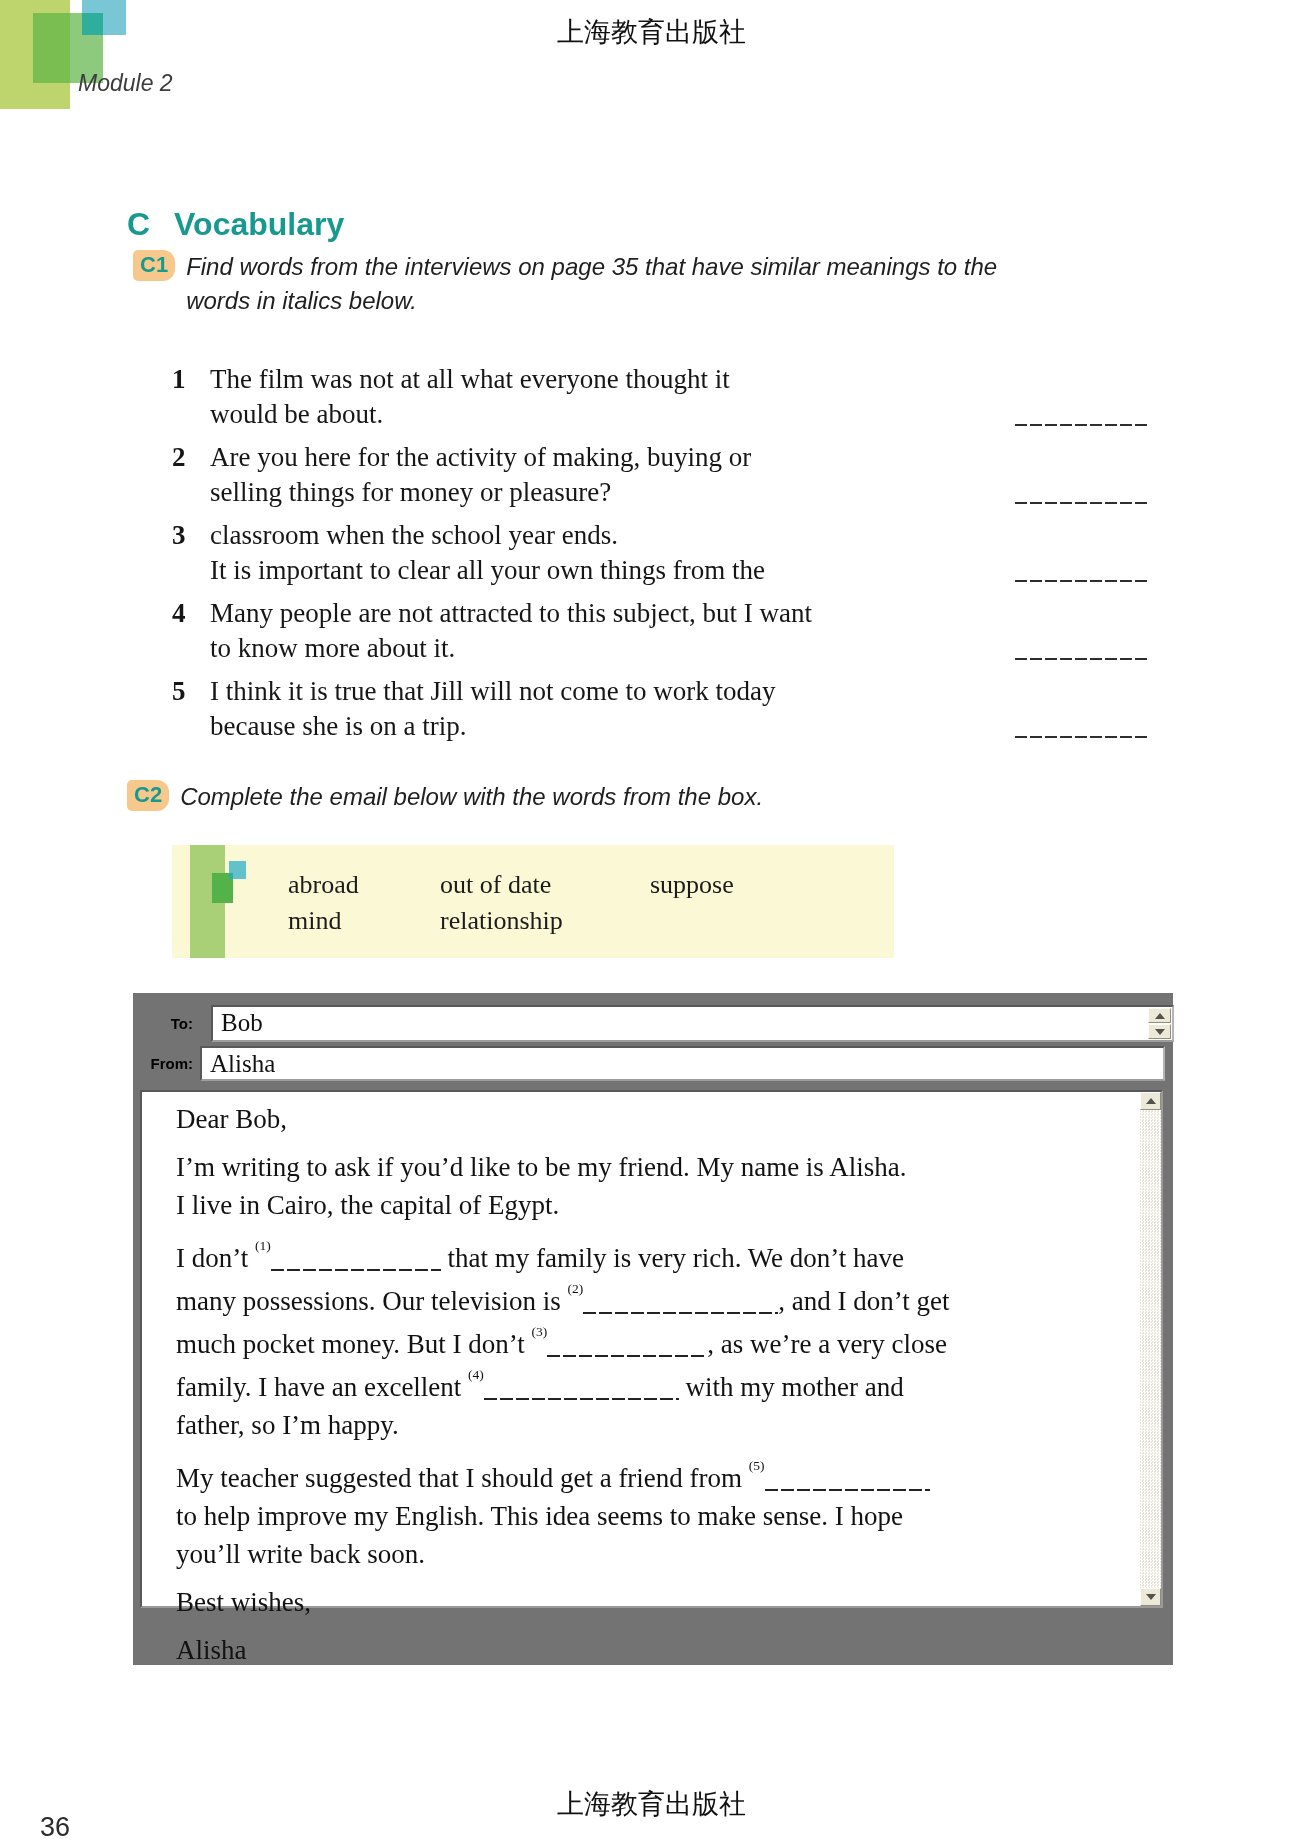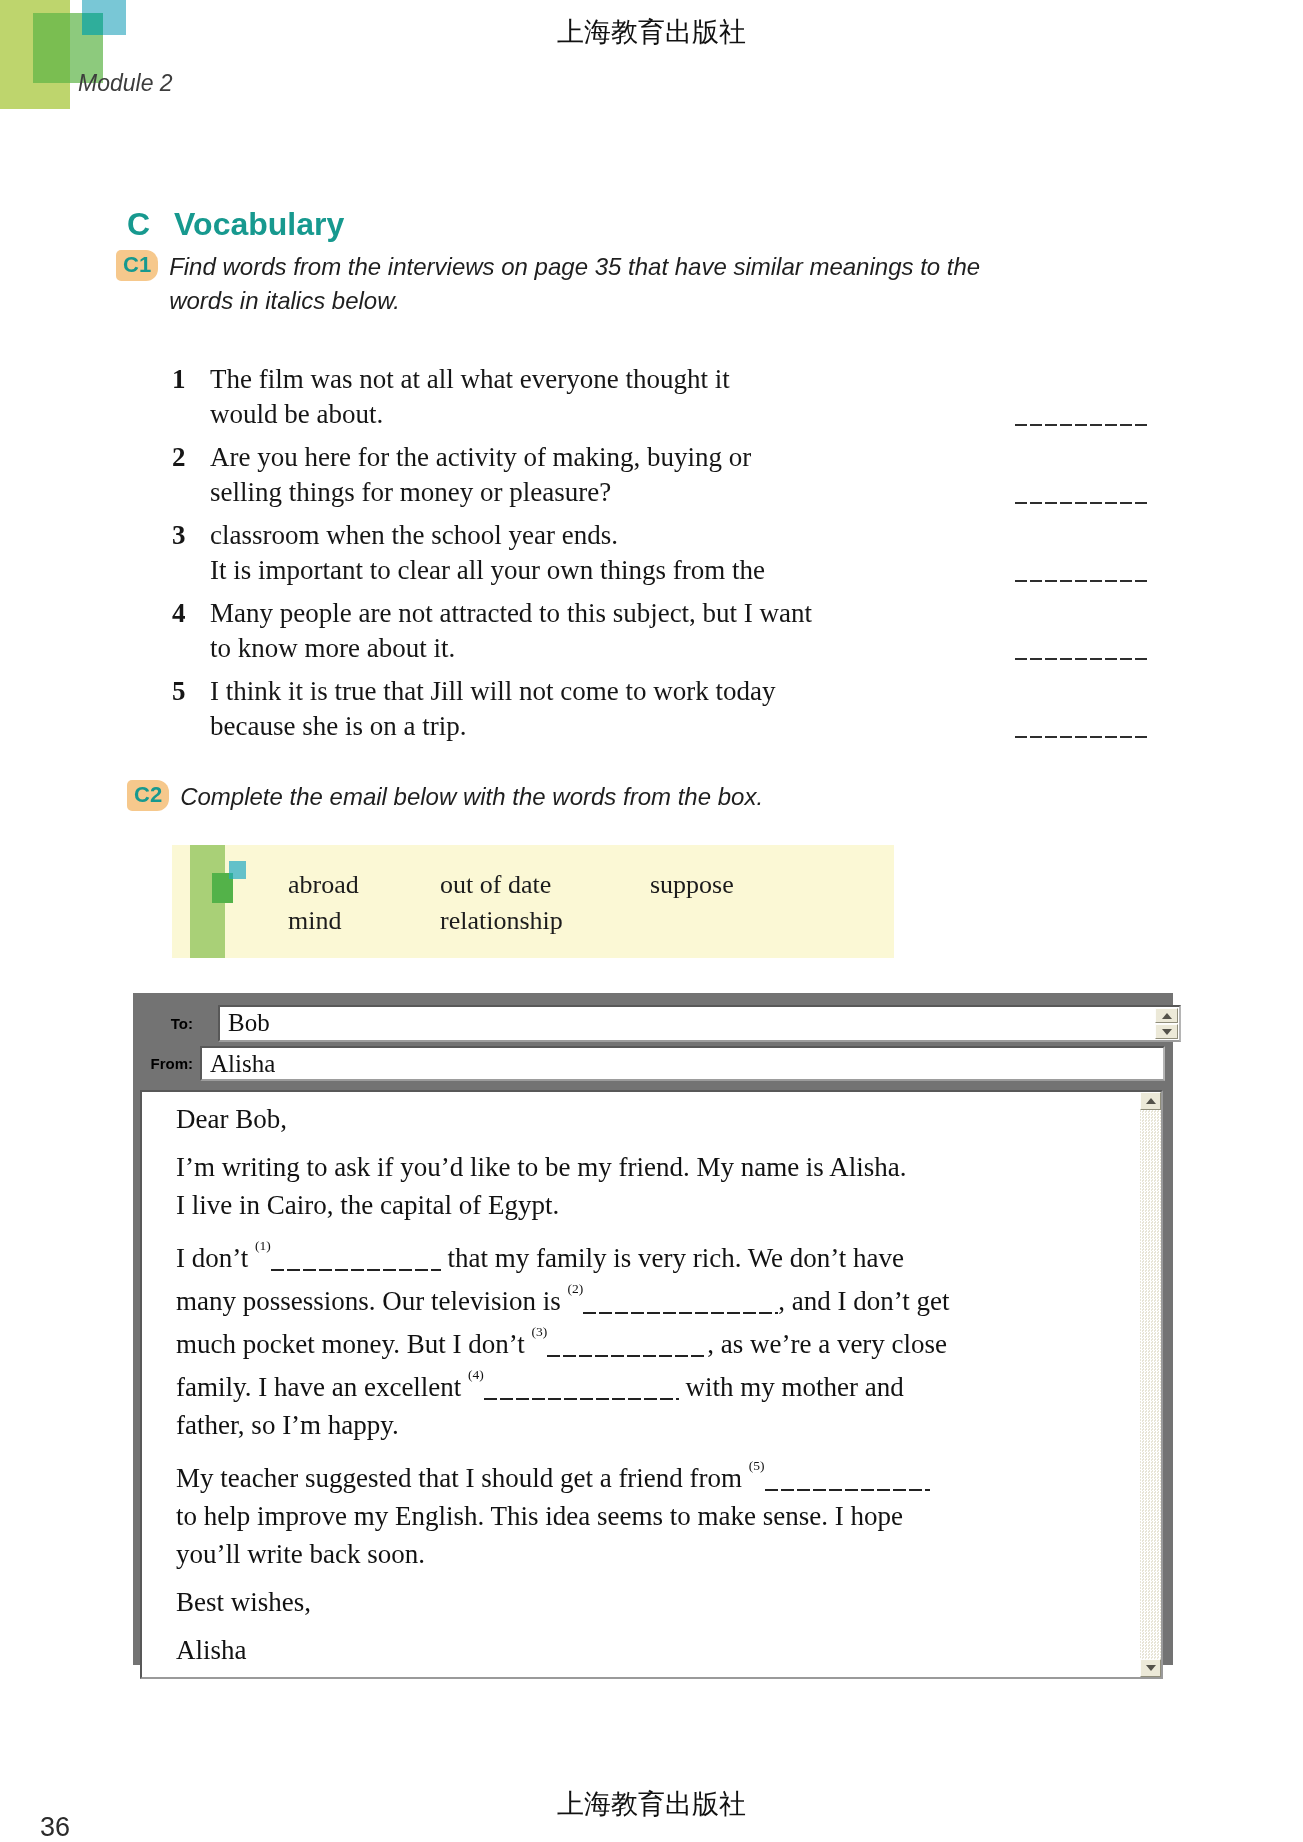--- a/index.html
+++ b/index.html
@@ -25,21 +25,21 @@
   
   .heading{position:absolute;left:127px;top:206px;font-family:"Liberation Sans",sans-serif;
            font-weight:bold;font-size:32px;color:#17998f;}
   .heading .letter{margin-right:24px;}
 
   
   .badge{display:inline-block;background:#f6c88c;color:#17998f;font-family:"Liberation Sans",sans-serif;
          font-weight:bold;font-size:22px;line-height:26px;padding:2px 7px 3px;
          border-radius:5px 12px 12px 5px;}
 
-  .c1-row{position:absolute;left:116px;top:250px;display:flex;align-items:flex-start;}
+  .c1-row{position:absolute;left:133px;top:250px;display:flex;align-items:flex-start;}
   .instr{margin-left:11px;font-family:"Liberation Sans",sans-serif;font-style:italic;
          font-size:24px;line-height:34px;color:#1f1f1f;}
 
   .c2-row{position:absolute;left:127px;top:780px;display:flex;align-items:flex-start;}
 
   
   .vocab-list{position:absolute;left:172px;top:362px;width:978px;}
   .vitem{display:flex;align-items:flex-end;margin-bottom:8px;font-size:27px;line-height:35px;color:#161616;}
   .vitem .num{width:38px;font-weight:bold;align-self:flex-start;}
   .vtext{width:680px;}
@@ -59,33 +59,33 @@
 
   
   .email-panel{position:absolute;left:133px;top:993px;width:1040px;height:672px;background:#737373;}
   .fld-label{position:absolute;left:0;width:60px;text-align:right;
              font-family:"Liberation Sans",sans-serif;font-weight:bold;font-size:15px;color:#000;}
   .to-label{top:22px;}
   .from-label{top:62px;}
   .field{position:absolute;box-sizing:border-box;background:#fff;border:2px solid;
          border-color:#585858 #b5b5b5 #9d9d9d #585858;font-size:25px;color:#111;
          padding:2px 8px 0;}
-  .to-field{left:85px;top:12px;width:963px;height:37px;}
+  .to-field{left:78px;top:12px;width:963px;height:37px;}
   .from-field{left:67px;top:53px;width:965px;height:35px;}
 
   .to-spinner{position:absolute;right:1px;top:1px;width:23px;height:31px;}
   .spin-btn{box-sizing:border-box;width:23px;height:15px;margin-bottom:1px;background:#ece9d8;
             border:1px solid;border-color:#fdfdfb #8f8d7b #8f8d7b #fdfdfb;
             display:flex;align-items:center;justify-content:center;}
   .tri-up{width:0;height:0;border-left:5px solid transparent;border-right:5px solid transparent;
           border-bottom:6px solid #54524a;}
   .tri-down{width:0;height:0;border-left:5px solid transparent;border-right:5px solid transparent;
           border-top:6px solid #54524a;}
 
-  .email-body{position:absolute;box-sizing:border-box;left:7px;top:97px;width:1023px;height:589px;
+  .email-body{position:absolute;box-sizing:border-box;left:7px;top:97px;width:1023px;height:518px;
               background:#fff;border:2px solid;border-color:#585858 #9a9a9a #9a9a9a #585858;}
   .email-text{position:absolute;left:34px;top:8px;right:62px;font-size:27px;line-height:38px;color:#121212;}
   .epara{margin:0 0 10px 0;}
   sup{font-size:0.5em;position:relative;top:-0.55em;}
   .blank{display:inline-block;height:2px;vertical-align:-4px;
       background-image:repeating-linear-gradient(90deg,#222 0 13px,rgba(0,0,0,0) 13px 16px);}
 
   .email-scroll{position:absolute;right:0;top:0;width:21px;height:100%;background-color:#e7e4d6;
       background-image:conic-gradient(#fff 25%,rgba(0,0,0,0) 0 50%,#fff 0 75%,rgba(0,0,0,0) 0);
       background-size:3px 3px;}

